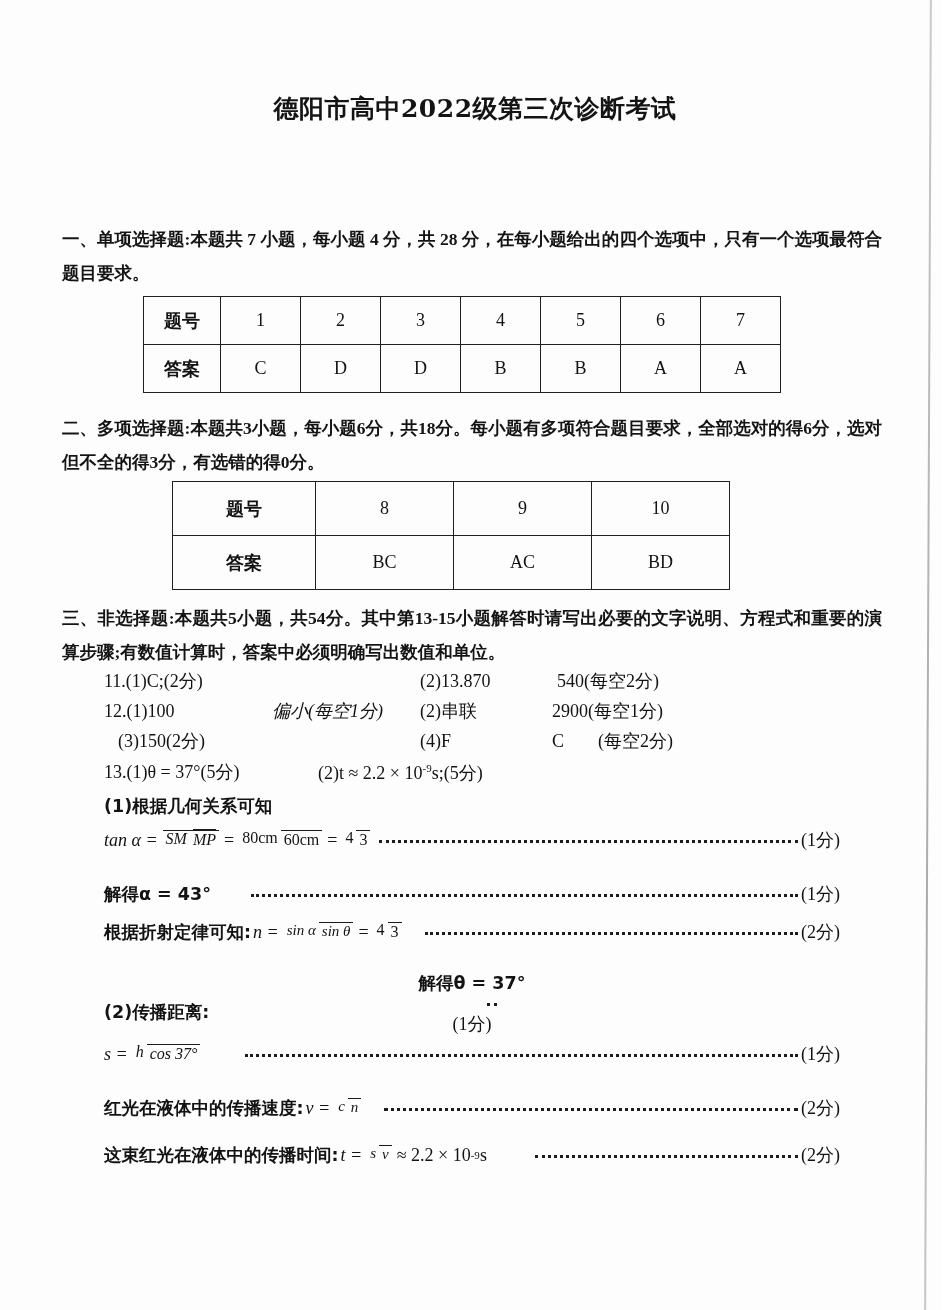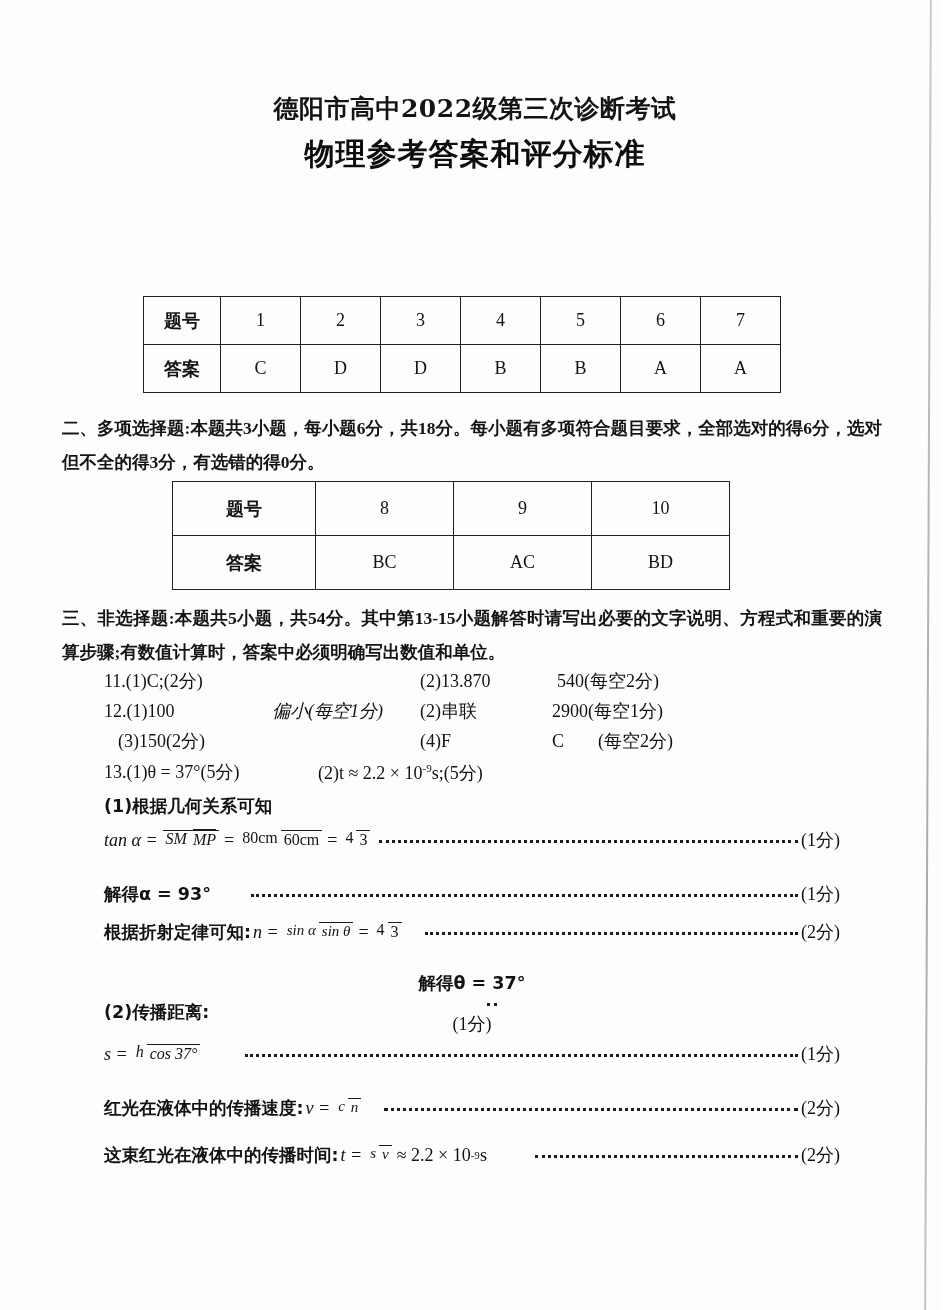--- a/index.html
+++ b/index.html
@@ -188,22 +188,24 @@
 </style>
 </head>
 <body>
 
 <div id="page">
 
   <div class="scan-edge"></div>
   <div class="scan-edge2"></div>
 
   <div class="title-main">德阳市高中2022级第三次诊断考试</div>
-  <div class="title-sub">物理参考答案和评分标准</div>
-
+
+  <div class="para" style="top:222px;">
+    <span class="lead">一、单项选择题</span><span class="body-t">:本题共 7 小题，每小题 4 分，共 28 分，在每小题给出的四个选项中，只有一个选项最符合题目要求。</span>
+  </div>
 
   <table class="ans" id="table1">
     <tbody>
         <tr>
       <td class="hdr lbl">题号</td>
       <td class="cell">1</td>
       <td class="cell">2</td>
       <td class="cell">3</td>
       <td class="cell">4</td>
       <td class="cell">5</td>
@@ -287,21 +289,21 @@
       <span class="frac">
         <span class="num">4</span>
         <span class="den">3</span>
       </span>
     </span>
     <span class="dots"></span>
     <span class="score">(1分)</span>
   </div>
 
   <div class="drow" style="top:882px;">
-    <span class="lhs txt-cjk">解得α = 93°</span>
+    <span class="lhs txt-cjk">解得α = 43°</span>
     <span class="dots" style="margin-left:40px;"></span>
     <span class="score">(1分)</span>
   </div>
 
   <div class="drow" style="top:920px;justify-content:space-between;">
     <span class="lhs">
       <span class="txt-cjk">根据折射定律可知:</span>
       <span class="mi" style="margin-left:2px;">n =</span>
       <span class="frac small">
         <span class="num mi">sin α</span>

